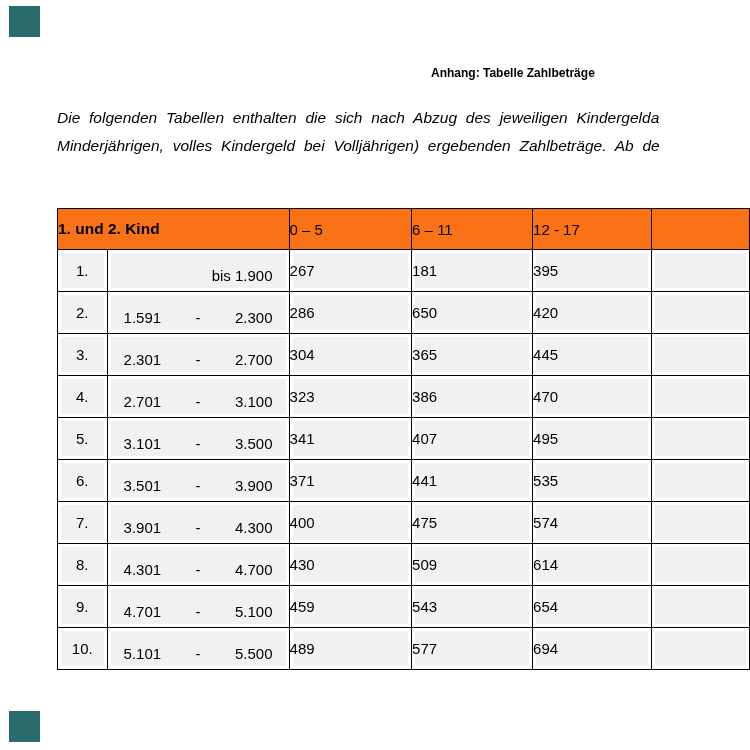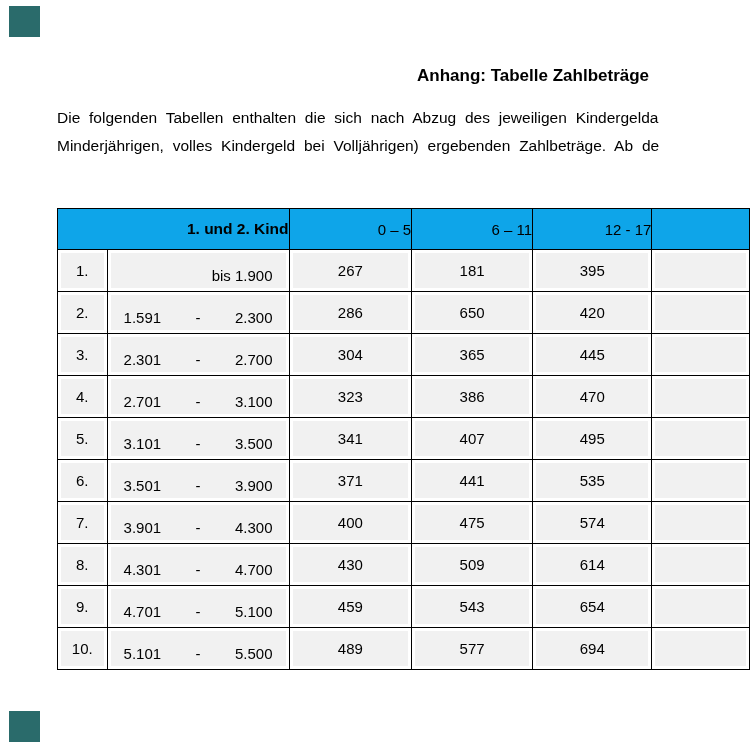--- a/index.html
+++ b/index.html
@@ -15,33 +15,34 @@
     position: absolute;
     width: 31px; height: 31px;
     left: 9px;
     background: #2a6b6b;
   }
   .corner-mark.top { top: 6px; }
   .corner-mark.bottom { top: 711px; }
 
   .page-title {
     position: absolute;
-    left: 417px; top: 66px;
-    font-size: 17px;
+    left: 431px; top: 66px;
+    font-size: 12px;
     font-weight: bold;
     white-space: nowrap;
   }
 
   .intro {
     position: absolute;
     left: 57px; top: 104px;
     width: 693px;
     overflow: hidden;
     font-size: 15.5px;
     line-height: 27.5px;
+    font-style: italic;
   }
   .intro-line {
     white-space: nowrap;
     word-spacing: 4.5px;
   }
 
   table.doc-table {
     position: absolute;
     left: 57px; top: 208px;
     border-collapse: collapse;
@@ -55,35 +56,35 @@
   .doc-table col.c5 { width: 141px; }
   .doc-table col.c6 { width: 120px; }
 
   .doc-table th, .doc-table td {
     border: 1px solid #000000;
     padding: 0;
     vertical-align: middle;
   }
   .doc-table thead th {
     height: 40px;
-    background: #0ea5e9;
+    background: #f97316;
     font-weight: normal;
-    text-align: right;
+    text-align: left;
   }
   .doc-table thead th.group-head {
     font-weight: bold;
     font-size: 15.5px;
   }
   .doc-table tbody td {
     height: 41px;
     background: #f1f1f1;
     box-shadow: inset 0 0 0 3px #ffffff;
   }
   .c-num { text-align: center; }
-  .c-val { text-align: center; }
+  .c-val { text-align: left; }
   .range-wrap {
     display: flex;
     justify-content: space-between;
     align-items: center;
     padding: 0 16px;
     margin-top: 10px;
   }
   .range-wrap span { display: inline-block; }
 </style>
 </head>

